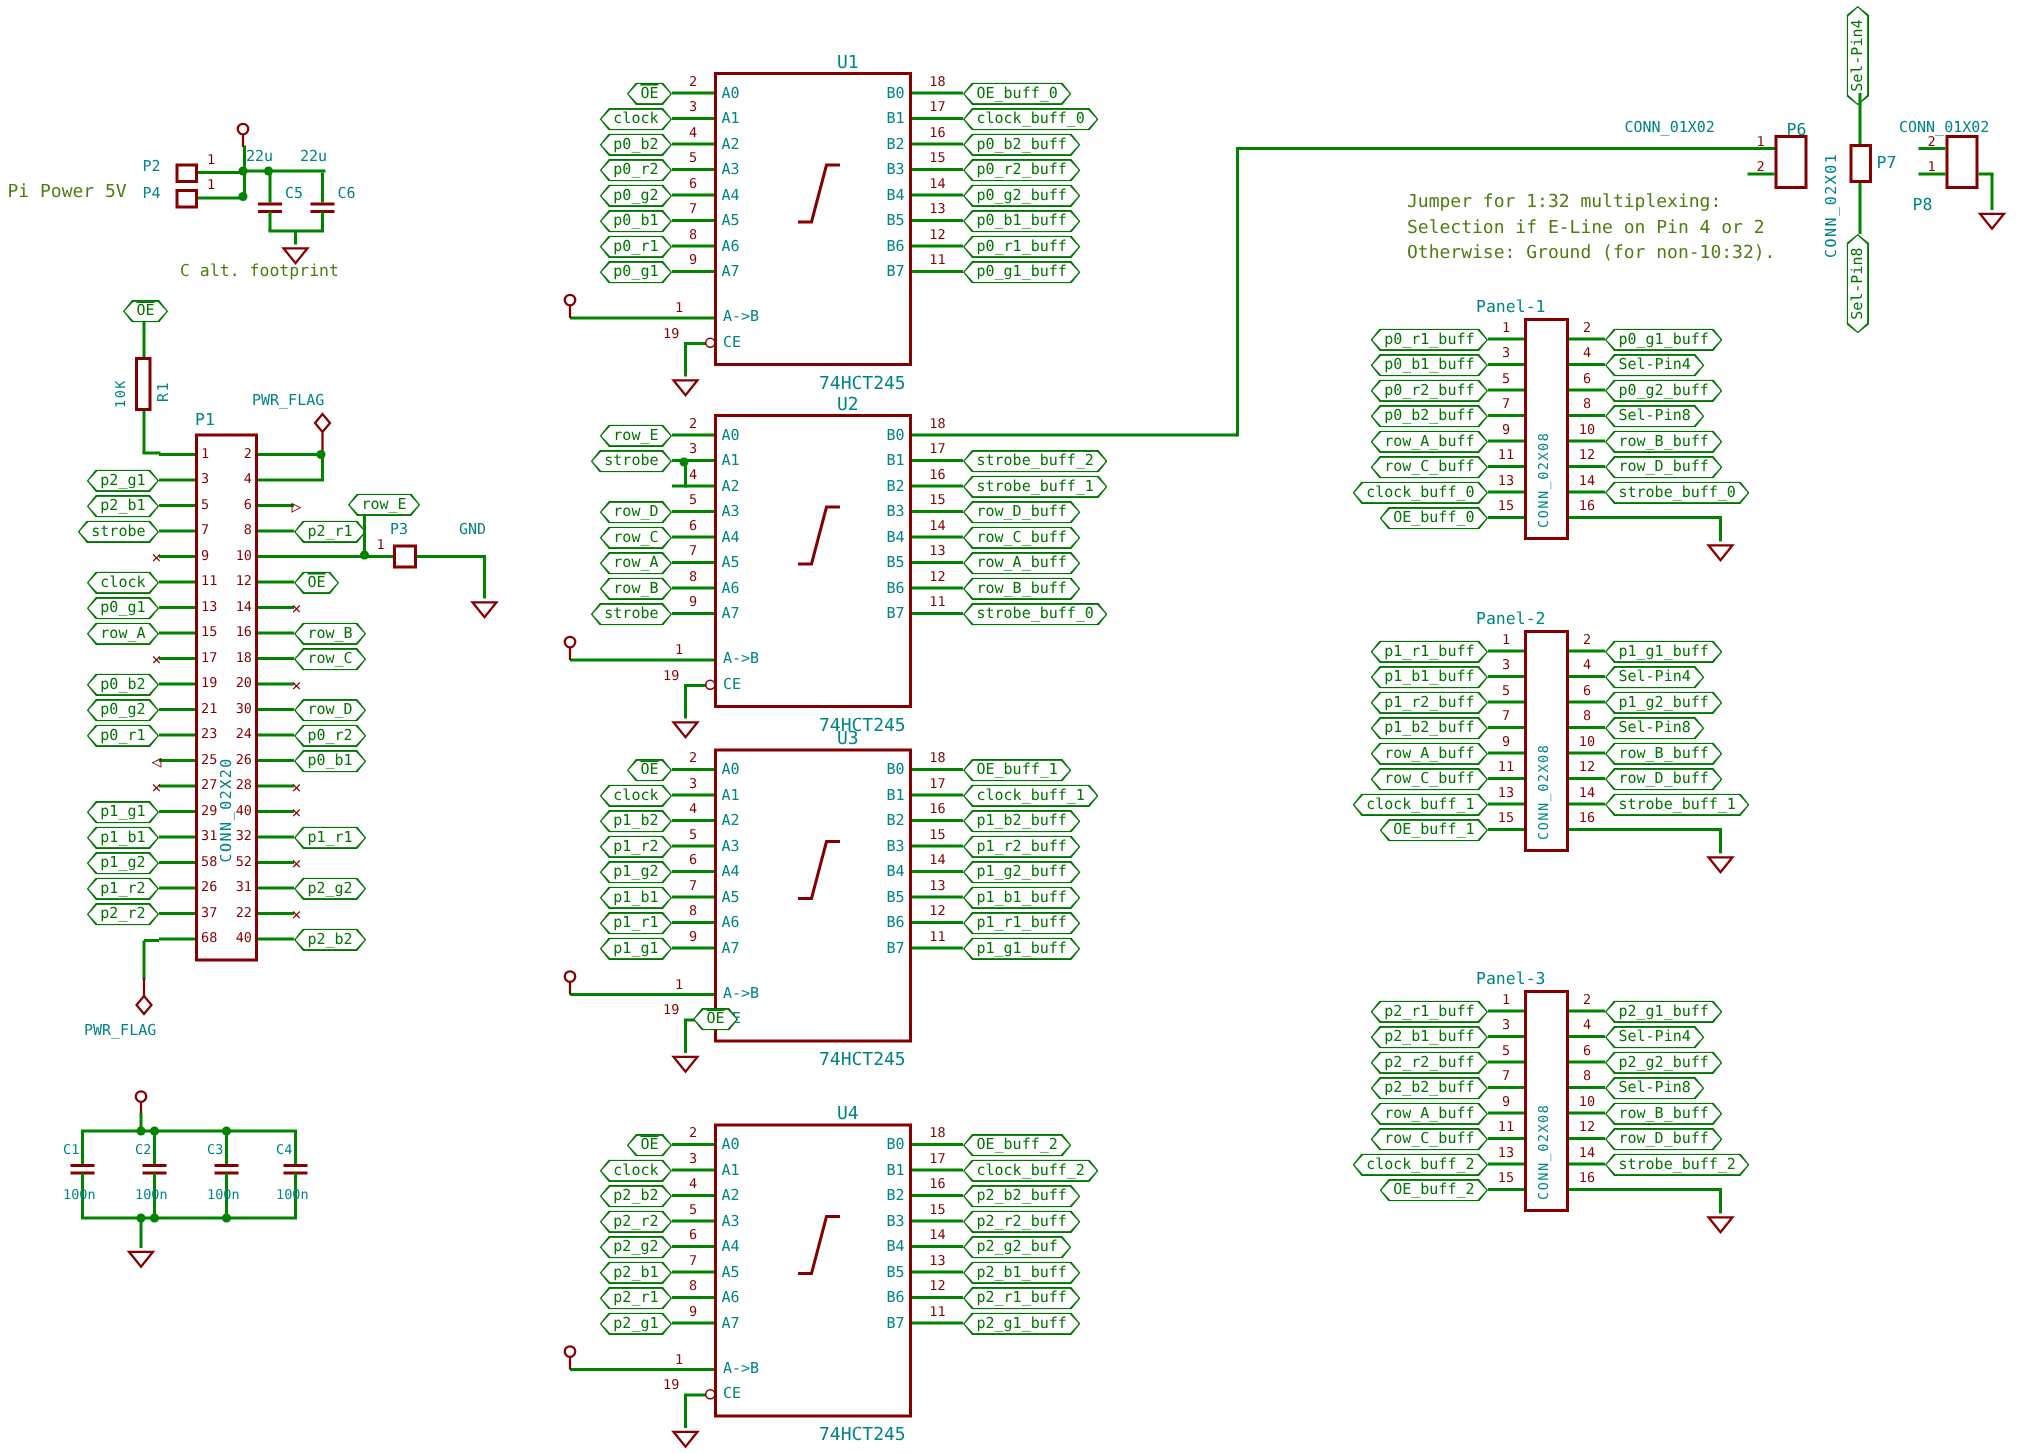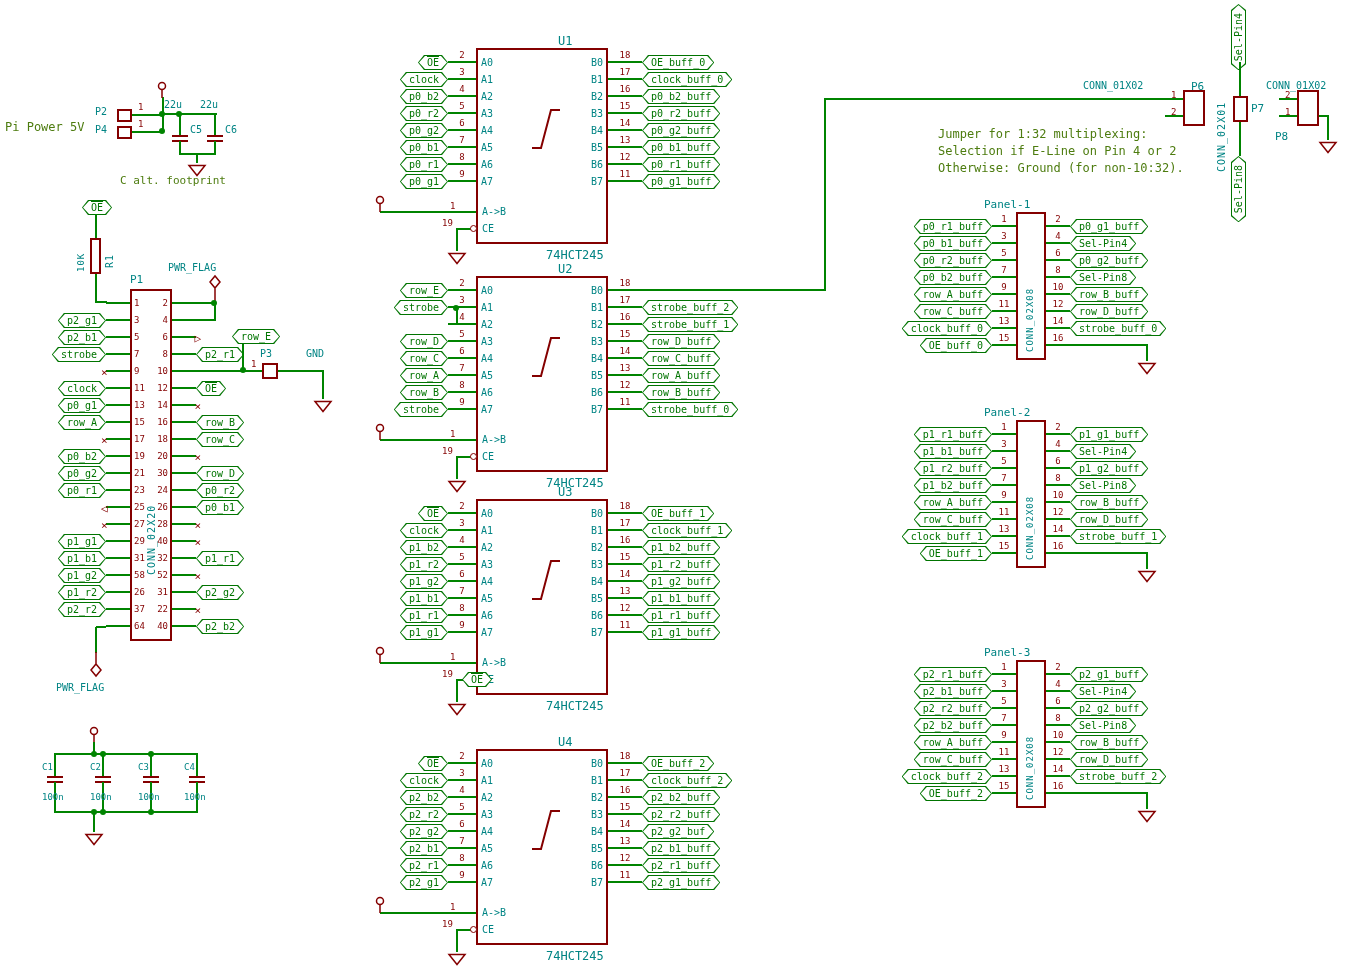--- a/index.html
+++ b/index.html
@@ -577,21 +577,21 @@
         <span class="ptl">
             <span class="tag" style="visibility: hidden;">
               <i></i>
             </span>
           </span>
         <span class="pst">
             <i class="ln"></i>
             <span class="mk mkl"></span>
           </span>
         <span class="pmid">
-            <b class="pnum">64</b>
+            <b class="pnum">68</b>
             <b class="pnum">40</b>
           </span>
         <span class="pst">
             <i class="ln"></i>
             <span class="mk mkr"></span>
           </span>
         <span class="ptr">
             <span class="tag" style="visibility: visible;">
               <i>p2_b2</i>
             </span>

